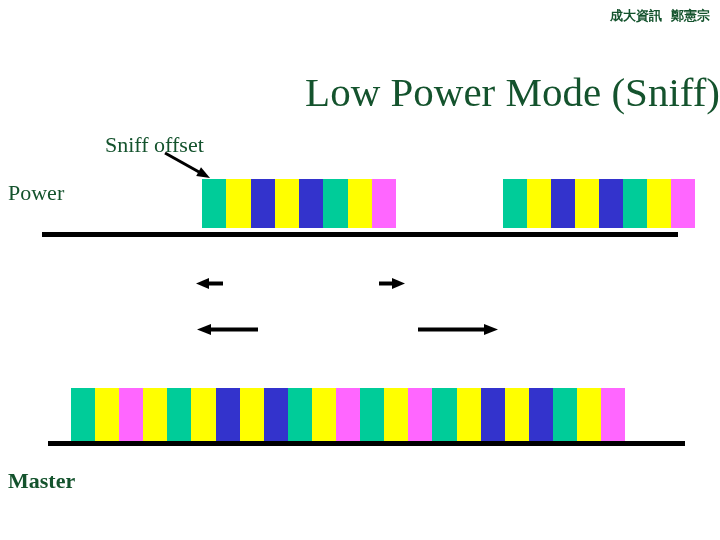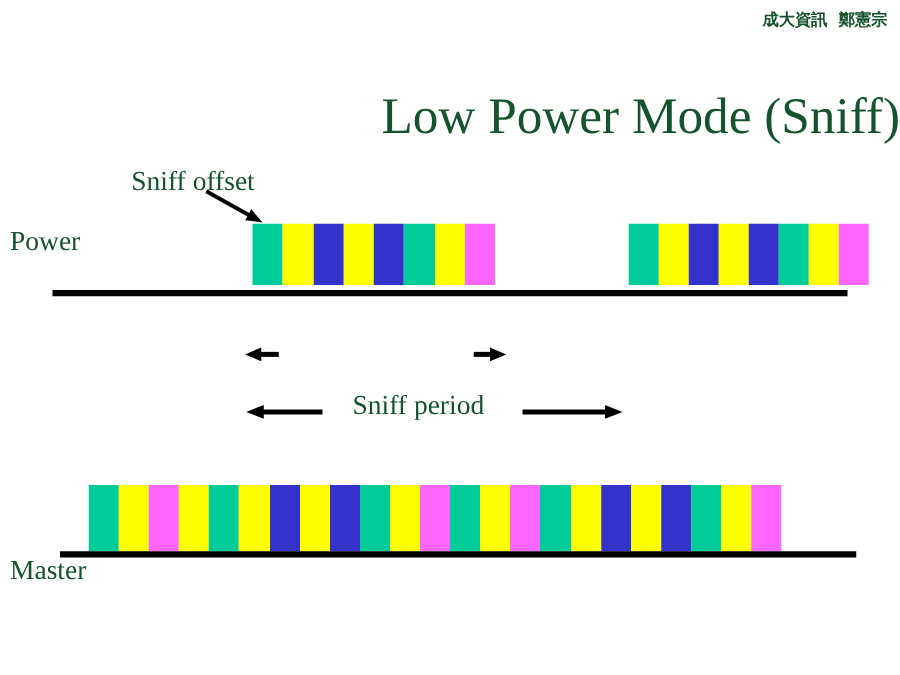--- a/index.html
+++ b/index.html
@@ -39,21 +39,21 @@
   .lbl {
     position: absolute;
     font-size: 22px;
     line-height: 1.1;
     white-space: nowrap;
   }
   .lbl-sniff-offset { left: 105px; top: 133px; }
   .lbl-slave        { left: 8px;   top: 181px; }
   .lbl-duration     { left: 238px; top: 271px; }
   .lbl-period       { left: 282px; top: 312px; }
-  .lbl-master       { left: 8px;   top: 444px; }
+  .lbl-master       { left: 8px;   top: 469px; font-weight: bold; }
 
   .burst {
     position: absolute;
     display: flex;
     flex-direction: row;
   }
   .burst .bar { flex: 1 1 auto; height: 100%; }
   .slave-burst-1 { left: 202px; top: 179px; width: 194px; height: 49px; }
   .slave-burst-2 { left: 503px; top: 179px; width: 192px; height: 49px; }
   .master-strip  { left: 71px;  top: 388px; width: 554px; height: 53px; }
@@ -123,21 +123,20 @@
   <svg class="arrow-svg arr-duration-right" width="26" height="13">
     <line x1="0" y1="6.5" x2="14" y2="6.5" stroke="#000" stroke-width="4"></line>
     <polygon points="26,6.5 13,1 13,12" fill="#000"></polygon>
   </svg>
 
   <svg class="arrow-svg arr-period-left" width="62" height="13">
     <line x1="61" y1="6.5" x2="12" y2="6.5" stroke="#000" stroke-width="4"></line>
     <polygon points="0,6.5 14,1 14,12" fill="#000"></polygon>
   </svg>
 
-  <div class="lbl lbl-period">Sniff period</div>
 
   <svg class="arrow-svg arr-period-right" width="80" height="13">
     <line x1="0" y1="6.5" x2="67" y2="6.5" stroke="#000" stroke-width="4"></line>
     <polygon points="80,6.5 66,1 66,12" fill="#000"></polygon>
   </svg>
 
   <div class="burst master-strip">
       <div class="bar" style="background: rgb(0, 204, 153);"></div>
       <div class="bar" style="background: rgb(255, 255, 0);"></div>
       <div class="bar" style="background: rgb(255, 102, 255);"></div>

